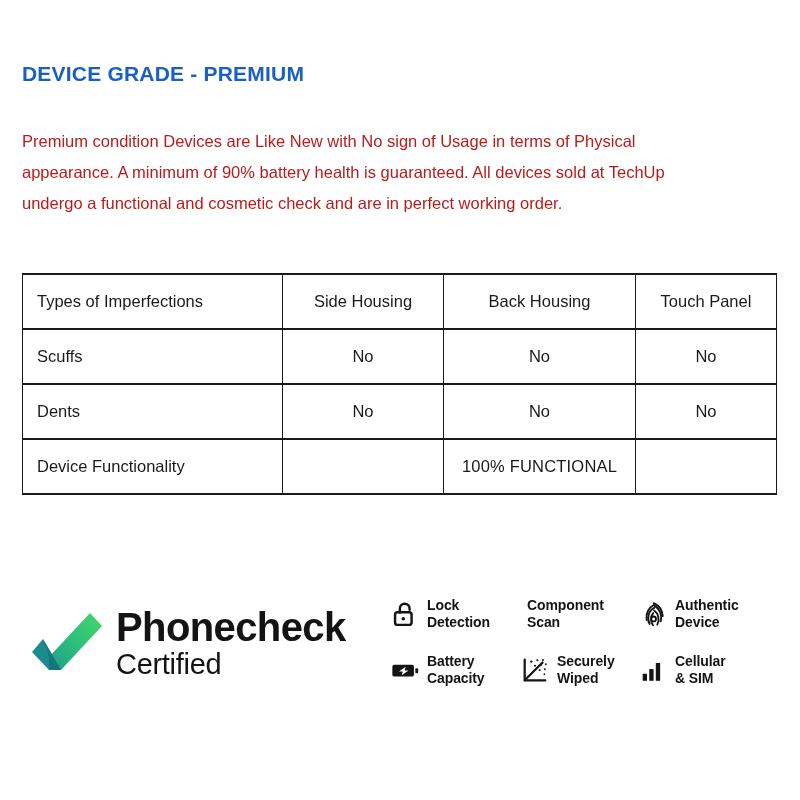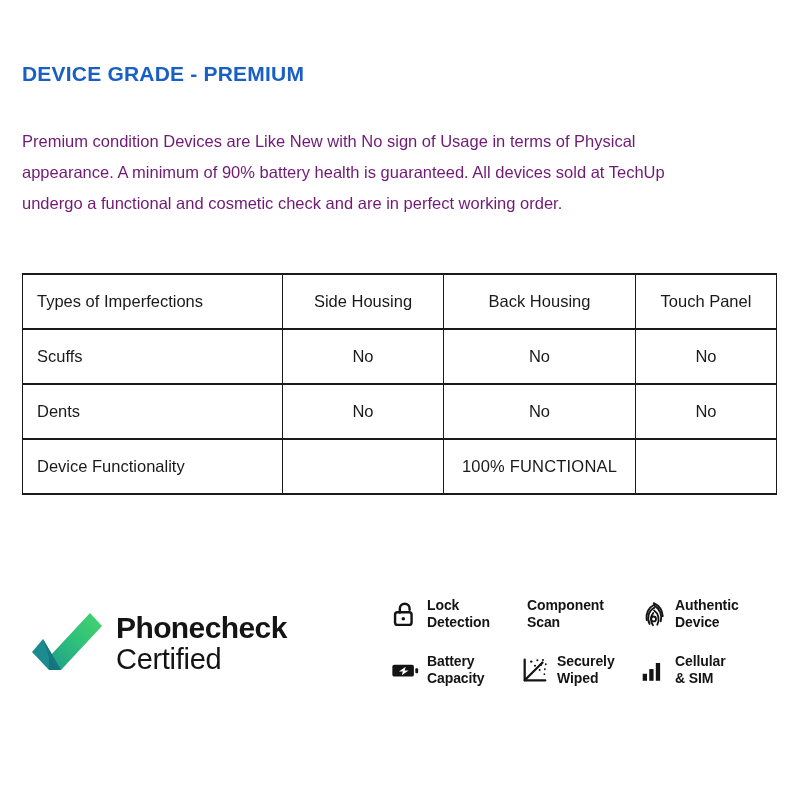--- a/index.html
+++ b/index.html
@@ -38,21 +38,21 @@
   }
 
   
   .grade-desc {
     position: absolute;
     left: 22px;
     top: 126px;
     width: 668px;
     font-size: 16.5px;
     line-height: 31px;
-    color: #701a75;
+    color: #b91c1c;
     font-weight: 400;
   }
 
   
   .imperfection-table {
     position: absolute;
     left: 22px;
     top: 273px;
     width: 754px;
     border-collapse: collapse;
@@ -110,21 +110,21 @@
     align-items: center;
     gap: 12px;
   }
   .logo-check { width: 74px; height: 74px; flex: 0 0 auto; }
   .logo-text {
     display: flex;
     flex-direction: column;
     line-height: 1.04;
   }
   .logo-text .l1 {
-    font-size: 30px;
+    font-size: 40px;
     font-weight: bold;
     letter-spacing: -0.6px;
     color: #141414;
   }
   .logo-text .l2 {
     font-size: 29px;
     font-weight: 400;
     letter-spacing: -0.3px;
     color: #141414;
   }

